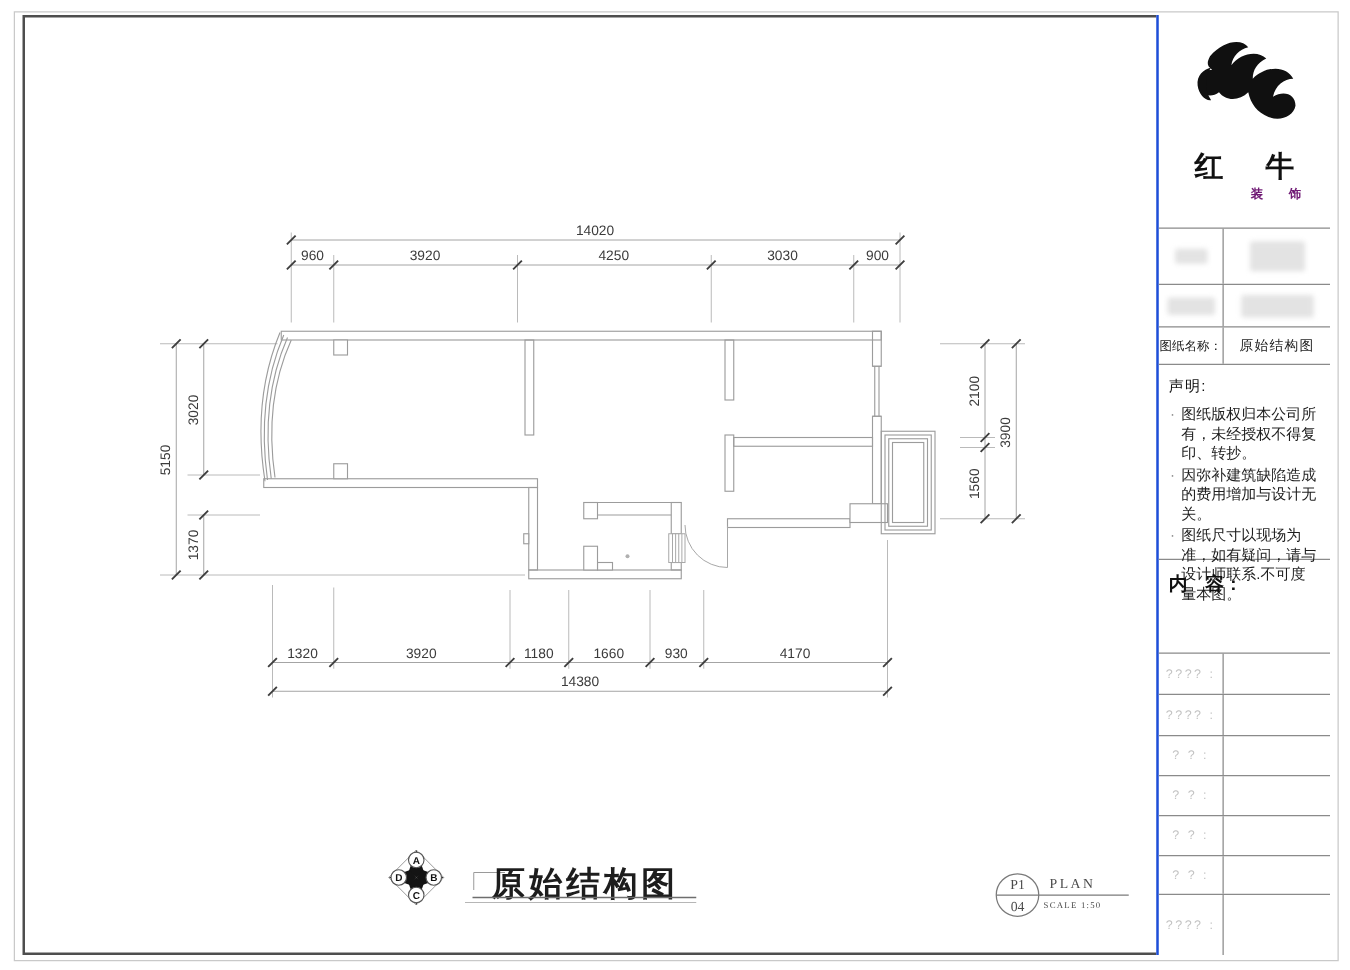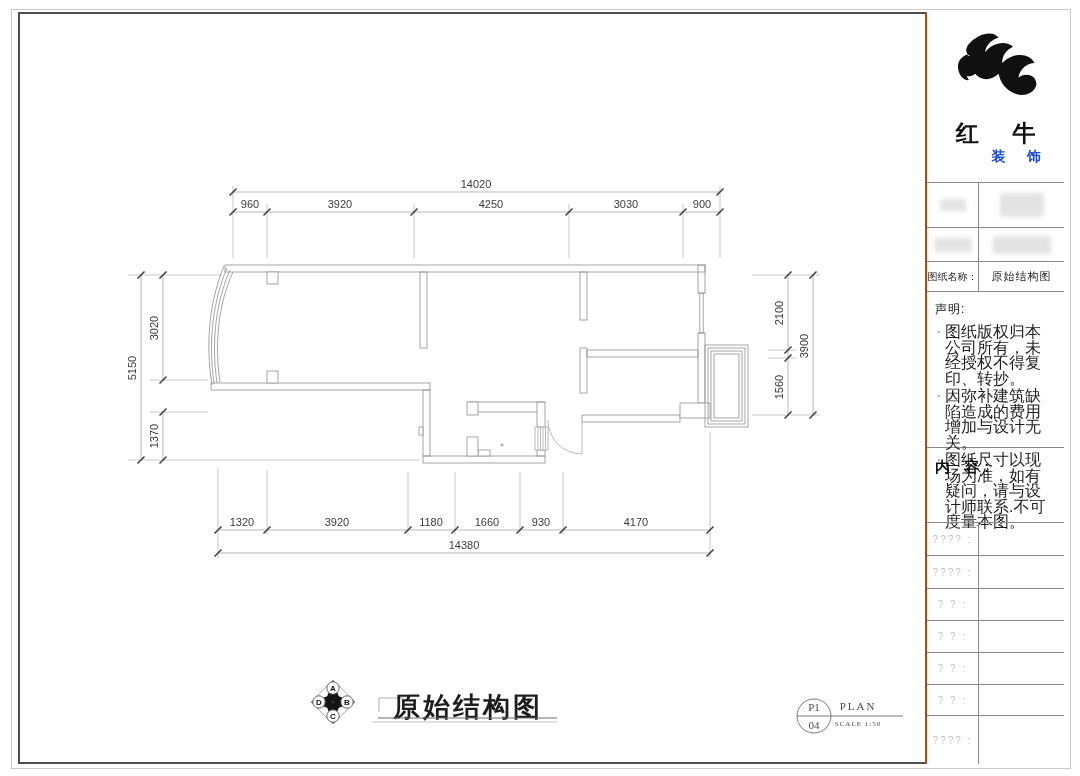--- a/index.html
+++ b/index.html
@@ -8,41 +8,41 @@
     position:relative; width:1080px; height:776px; background:#ffffff;
     font-family:"Liberation Sans", sans-serif; overflow:hidden;
   }
   .outer-frame { position:absolute; left:11px; top:9px; width:1060px; height:760px;
     border:1px solid #c9c9c9; }
   .inner-frame { position:absolute; left:18px; top:12px; width:1046px; height:752px;
     border:2px solid #4e4e4e; }
 
   
   .sidebar { position:absolute; left:925px; top:12px; width:139px; height:752px;
-    border-left:2px solid #c2410c; display:flex; flex-direction:column; background:#fff; }
+    border-left:2px solid #1d4ed8; display:flex; flex-direction:column; background:#fff; }
   .s-box { border-bottom:1px solid #8a8a8a; position:relative; }
   .s-logo { height:171px; }
   .logo-swoosh { position:absolute; left:14px; top:18px; }
   .brand-top { position:absolute; left:0; right:0; top:106px; text-align:center;
     font-family:"Liberation Serif", serif; font-size:23px; font-weight:700;
     letter-spacing:14px; text-indent:14px; color:#111; }
   .brand-bottom { position:absolute; right:14px; top:136px;
-    font-family:"Liberation Serif", serif; font-size:14px; font-weight:600;
-    letter-spacing:9px; color:#1d4ed8;margin-left:27px; }
+    font-family:"Liberation Serif", serif; font-size:10px; font-weight:600;
+    letter-spacing:9px; color:#701a75;margin-left:27px; }
   .s-row { display:flex; }
   .s-cell-l { width:52px; border-right:1px solid #8a8a8a; display:flex;
     align-items:center; justify-content:center; }
   .s-cell-r { flex:1; display:flex; align-items:center; justify-content:center; }
   .s-row1 { height:45px; } .s-row2 { height:34px; } .s-name { height:30px; }
   .blur-blob { background:#e3e3e3; border-radius:2px; filter:blur(2px); }
   .name-label { font-size:10px; color:#1c1c1c; }
   .name-value { font-size:11px; color:#1c1c1c; letter-spacing:1px; }
   .s-stmt { height:156px; padding:9px 8px 0 8px; }
   .stmt-title { font-size:12px; font-weight:400; color:#111; letter-spacing:1px; margin-bottom:6px; }
-  .stmt-item { position:relative; font-size:16px; line-height:15.5px; color:#1d1d1d;
+  .stmt-item { position:relative; font-size:12px; line-height:15.5px; color:#1d1d1d;
     padding-left:10px; margin-bottom:2px; }
   .stmt-item::before { content:"·"; position:absolute; left:1px; top:0; color:#8a8a8a; }
   .s-content { height:75px; padding:10px 8px; }
   .content-label { font-size:15px; font-weight:700; letter-spacing:5px; color:#111; }
   .s-ph { display:flex; }
   .ph-label { font-size:10px; color:#c2c2c2; letter-spacing:2px; }
   .s-ph:last-child { border-bottom:none; flex:1; }
 
   
   .plan-svg { position:absolute; left:0; top:0; }

